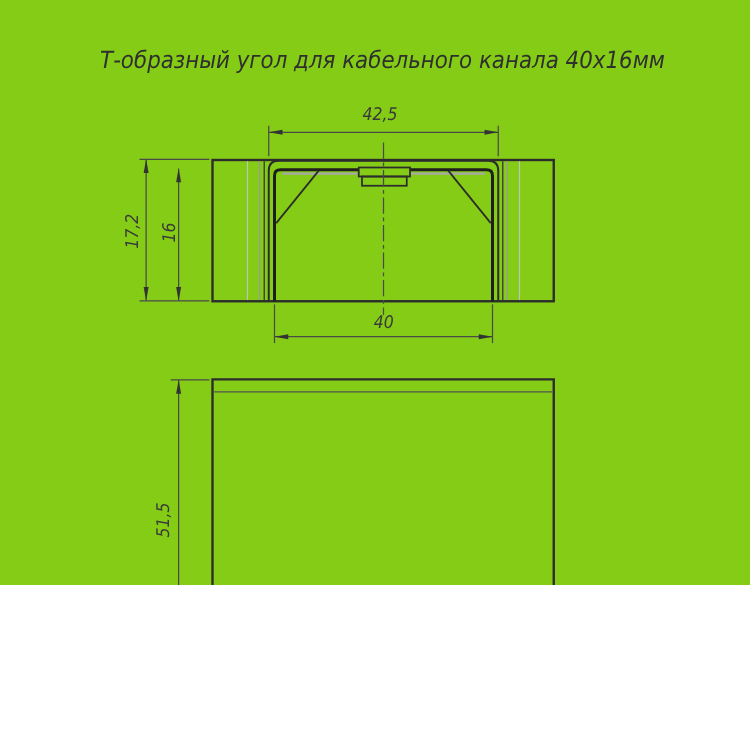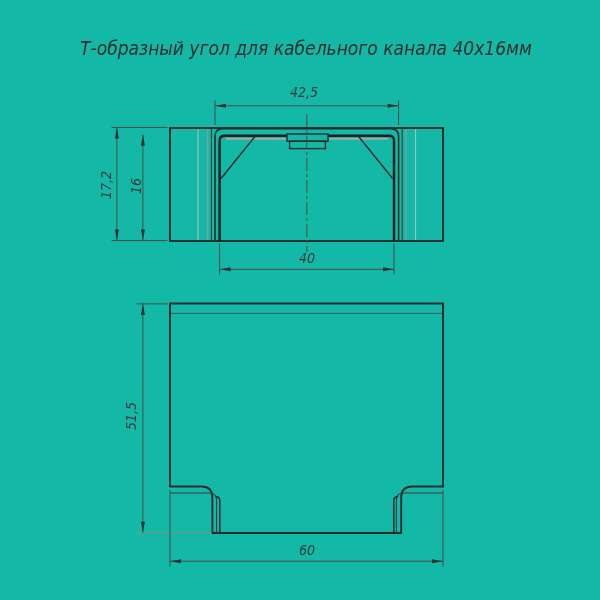--- a/index.html
+++ b/index.html
@@ -1,17 +1,17 @@
 <!DOCTYPE html>
 <html><head>
 <meta charset="utf-8">
 <style>
   html,body{margin:0;padding:0;background:#fff;}
   .canvas{
-    position:relative;width:600px;height:600px;background:#14b8a6;overflow:hidden;
+    position:relative;width:600px;height:468px;background:#84cc16;overflow:hidden;
     font-family:"DejaVu Sans",sans-serif;
   }
   .drawing-svg{position:absolute;left:0;top:0;}
   .label{
     position:absolute;color:#3a3a3a;font-style:italic;white-space:nowrap;
     transform:translate(-50%,-50%) scaleX(0.9);
   }
   .label.rot{transform:translate(-50%,-50%) rotate(-90deg) scaleX(0.9);}
   .title{
     position:absolute;left:306px;top:48px;color:#2f2f2f;font-style:italic;

